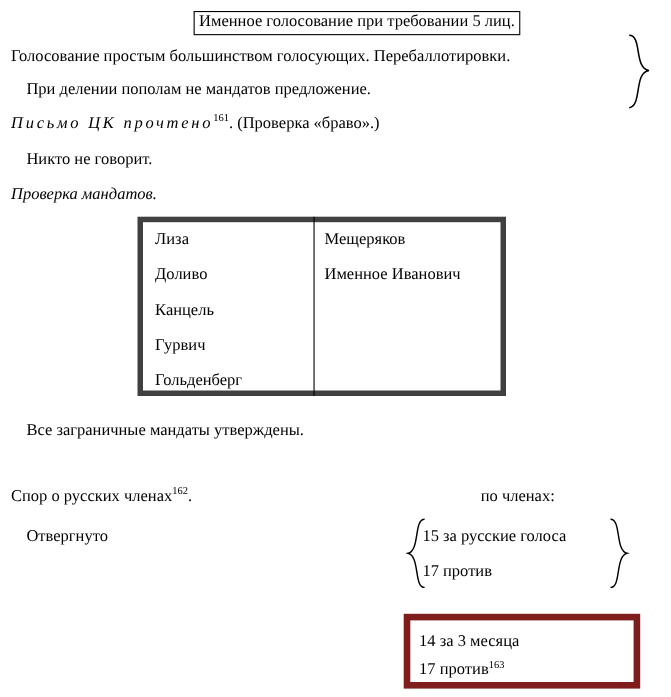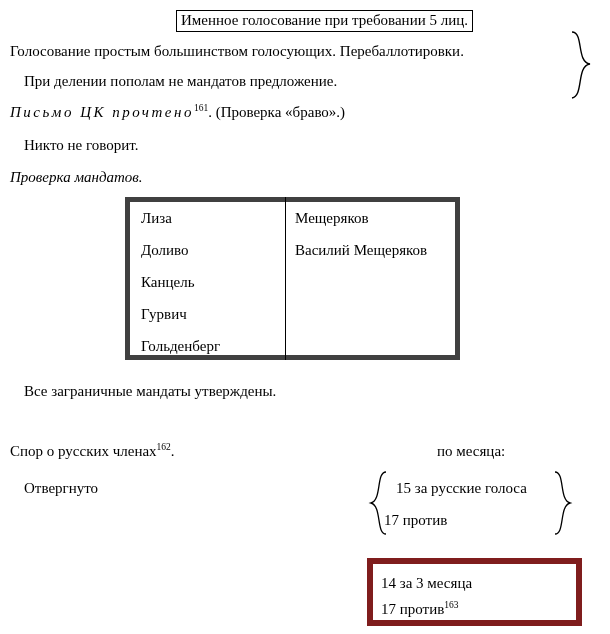--- a/index.html
+++ b/index.html
@@ -105,21 +105,21 @@
 
   <div class="line italic" style="left:10px; top:169px;">Проверка мандатов.</div>
 
   <div class="tablebox" style="left:125px; top:197px; width:335px; height:163px;">
     <div class="row">
       <div class="c1">Лиза</div>
       <div class="c2">Мещеряков</div>
     </div>
     <div class="row">
       <div class="c1">Доливо</div>
-      <div class="c2">Василий Мещеряков</div>
+      <div class="c2">Именное Иванович</div>
     </div>
     <div class="row">
       <div class="c1">Канцель</div>
       <div class="c2"></div>
     </div>
     <div class="row">
       <div class="c1">Гурвич</div>
       <div class="c2"></div>
     </div>
     <div class="row">
@@ -129,32 +129,32 @@
   </div>
 
   <div style="position:absolute; left:285px; top:197px; width:1px; height:163px; background:#000;"></div>
 
   <div class="line" style="left:24px; top:383px;">Все заграничные мандаты утверждены.</div>
 
   <div class="line" style="left:10px; top:443px;">
     <span>Спор о русских членах</span><sup>162</sup><span>.</span>
   </div>
 
-  <div class="line" style="left:437px; top:443px;">по месяца:</div>
+  <div class="line" style="left:437px; top:443px;">по членах:</div>
 
   <div class="line" style="left:24px; top:480px;">Отвергнуто</div>
 
   <svg class="brace-svg" style="left:368px; top:470px;" width="22" height="66" viewBox="0 0 22 66">
     <path d="M18 2 C 8 2, 14 30, 3 33 C 14 36, 8 64, 18 64" fill="none" stroke="#000" stroke-width="1.3"></path>
   </svg>
   <svg class="brace-svg" style="left:551px; top:470px;" width="22" height="66" viewBox="0 0 22 66">
     <path d="M4 2 C 14 2, 8 30, 19 33 C 8 36, 14 64, 4 64" fill="none" stroke="#000" stroke-width="1.3"></path>
   </svg>
 
-  <div class="plainrow" style="left:396px; top:480px;">15 за русские голоса</div>
+  <div class="plainrow" style="left:384px; top:480px;">15 за русские голоса</div>
   <div class="plainrow" style="left:384px; top:512px;">17 против</div>
 
   <div class="smallbox" style="left:367px; top:558px; width:215px; height:68px;">
     <div>14 за 3 месяца</div>
     <div><span>17 против</span><sup>163</sup></div>
   </div>
 
 </div>
 
 </body></html>

